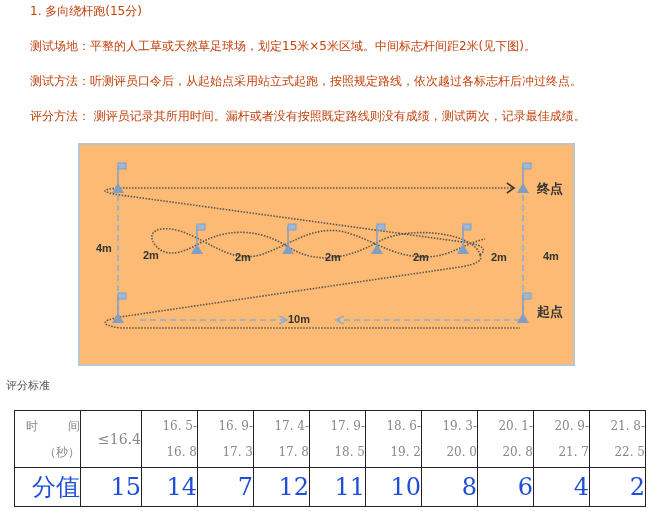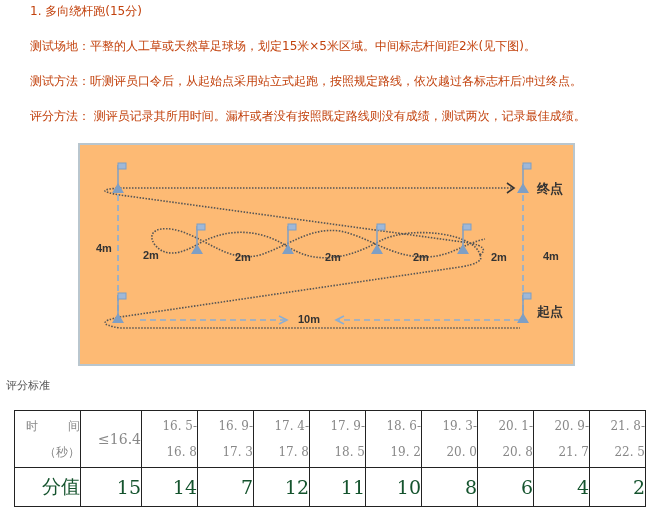--- a/index.html
+++ b/index.html
@@ -14,21 +14,21 @@
              border: 2px solid #b9c6ce; box-sizing: border-box; background: #fdba74; }
   .diagram svg { position: absolute; left: 0; top: 0; }
   .dlabel { position: absolute; font-size: 11px; font-weight: bold; color: #333;
             font-family: "Liberation Sans", "DejaVu Sans", sans-serif; }
   .dlabel-cn { position: absolute; font-size: 13px; font-weight: bold; color: #333; }
   #std-title { position: absolute; left: 6px; top: 378px; font-size: 11px; color: #555; }
   table.score { position: absolute; left: 14px; top: 410px; border-collapse: collapse;
                 font-family: "DejaVu Serif", "Liberation Serif", serif; }
   table.score td { border: 1.5px solid #222; text-align: right; padding: 0; color: #888; }
   table.score tr.r1 td { height: 56px; font-size: 12px; line-height: 26px; }
-  table.score tr.r2 td { height: 38px; font-size: 19px; color: #14532d; }
+  table.score tr.r2 td { height: 38px; font-size: 24px; color: #1d4ed8; }
   .hdr-time { text-align: left; padding-left: 8px; font-size: 12px; color: #888; line-height: 26px; }
   .hdr-time .sp { display: inline-block; width: 30px; }
 </style>
 </head>
 <body>
 
 <div id="title" class="line">1. 多向绕杆跑(15分)</div>
 <div id="p1" class="line">测试场地：平整的人工草或天然草足球场，划定15米×5米区域。中间标志杆间距2米(见下图)。</div>
 <div id="p2" class="line">测试方法：听测评员口令后，从起始点采用站立式起跑，按照规定路线，依次越过各标志杆后冲过终点。</div>
 <div id="p3" class="line">评分方法： 测评员记录其所用时间。漏杆或者没有按照既定路线则没有成绩，测试两次，记录最佳成绩。</div>
@@ -69,21 +69,21 @@
     <use href="#flag" x="443" y="174"></use>
     <use href="#flag" x="117" y="105"></use>
     <use href="#flag" x="208" y="105"></use>
     <use href="#flag" x="297" y="105"></use>
     <use href="#flag" x="383" y="105"></use>
   </svg>
   <span class="dlabel-cn" style="left:457px;top:35px;">终点</span>
   <span class="dlabel-cn" style="left:457px;top:158px;">起点</span>
   <span class="dlabel" style="left:16px;top:97px;">4m</span>
   <span class="dlabel" style="left:463px;top:105px;">4m</span>
-  <span class="dlabel" style="left:218px;top:168px;">10m</span>
+  <span class="dlabel" style="left:208px;top:168px;">10m</span>
   <span class="dlabel" style="left:63px;top:104px;">2m</span>
   <span class="dlabel" style="left:155px;top:106px;">2m</span>
   <span class="dlabel" style="left:245px;top:106px;">2m</span>
   <span class="dlabel" style="left:333px;top:106px;">2m</span>
   <span class="dlabel" style="left:411px;top:106px;">2m</span>
 </div>
 
 <div id="std-title">评分标准</div>
 
 <table class="score">

